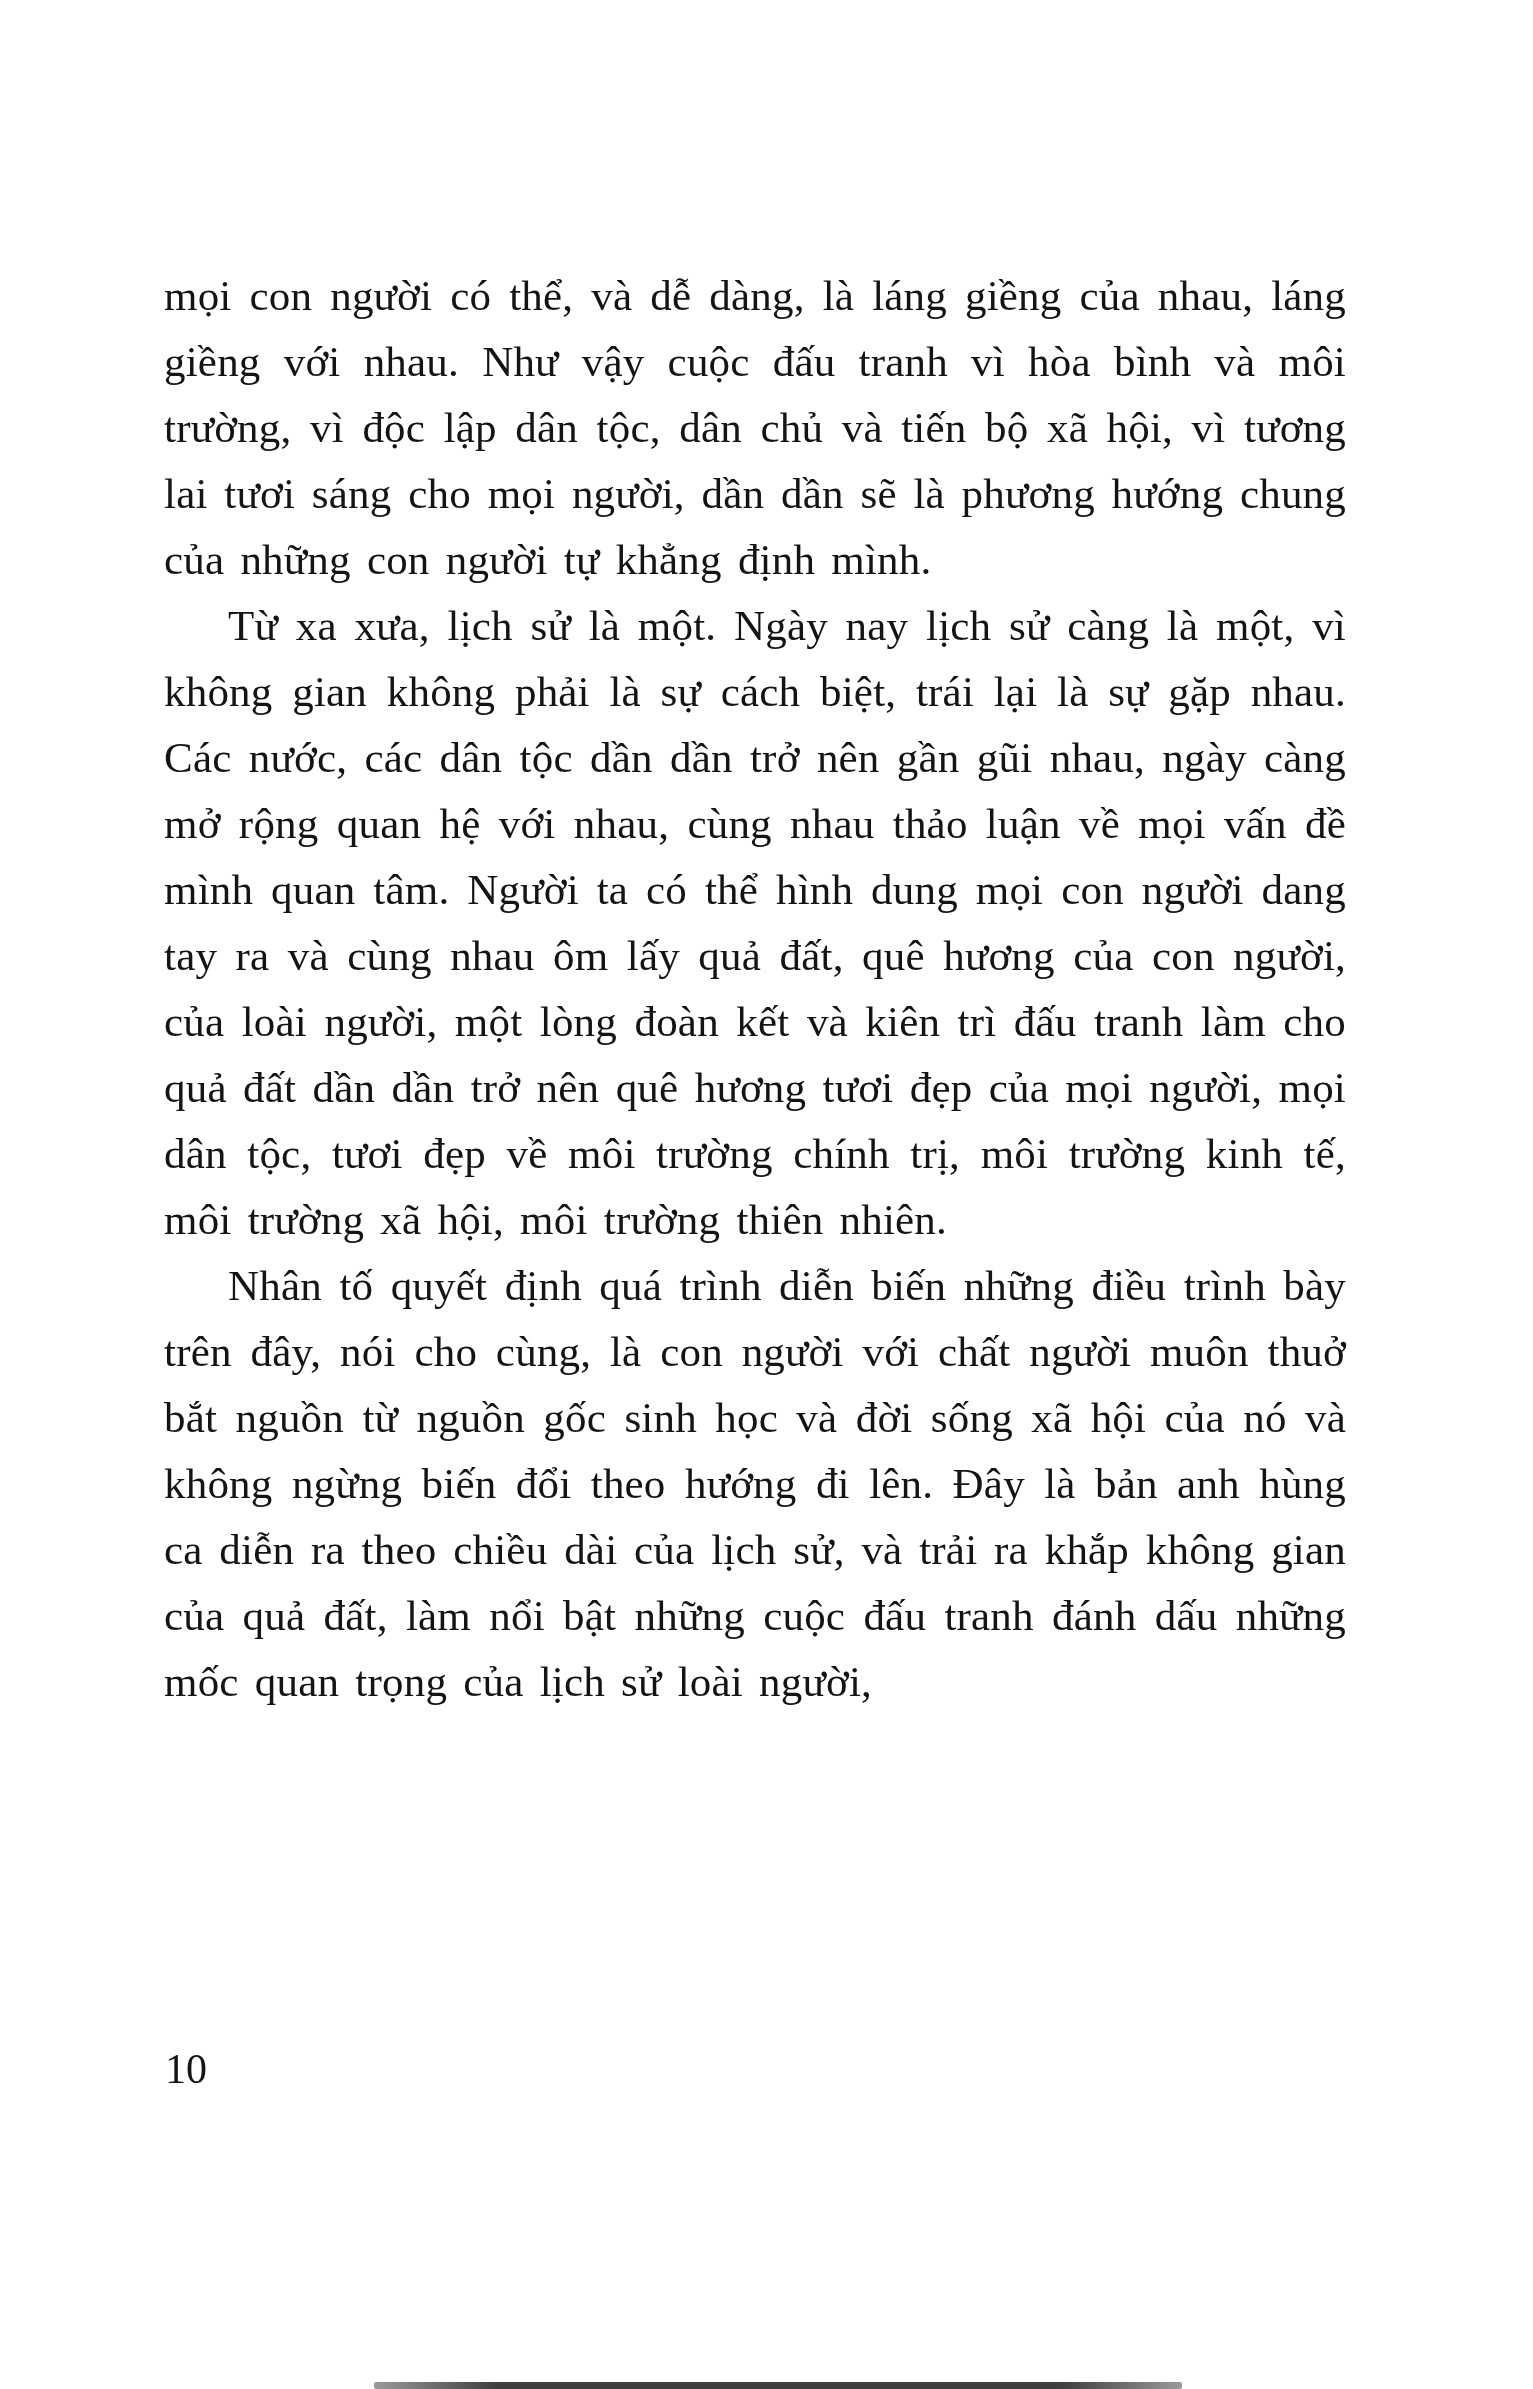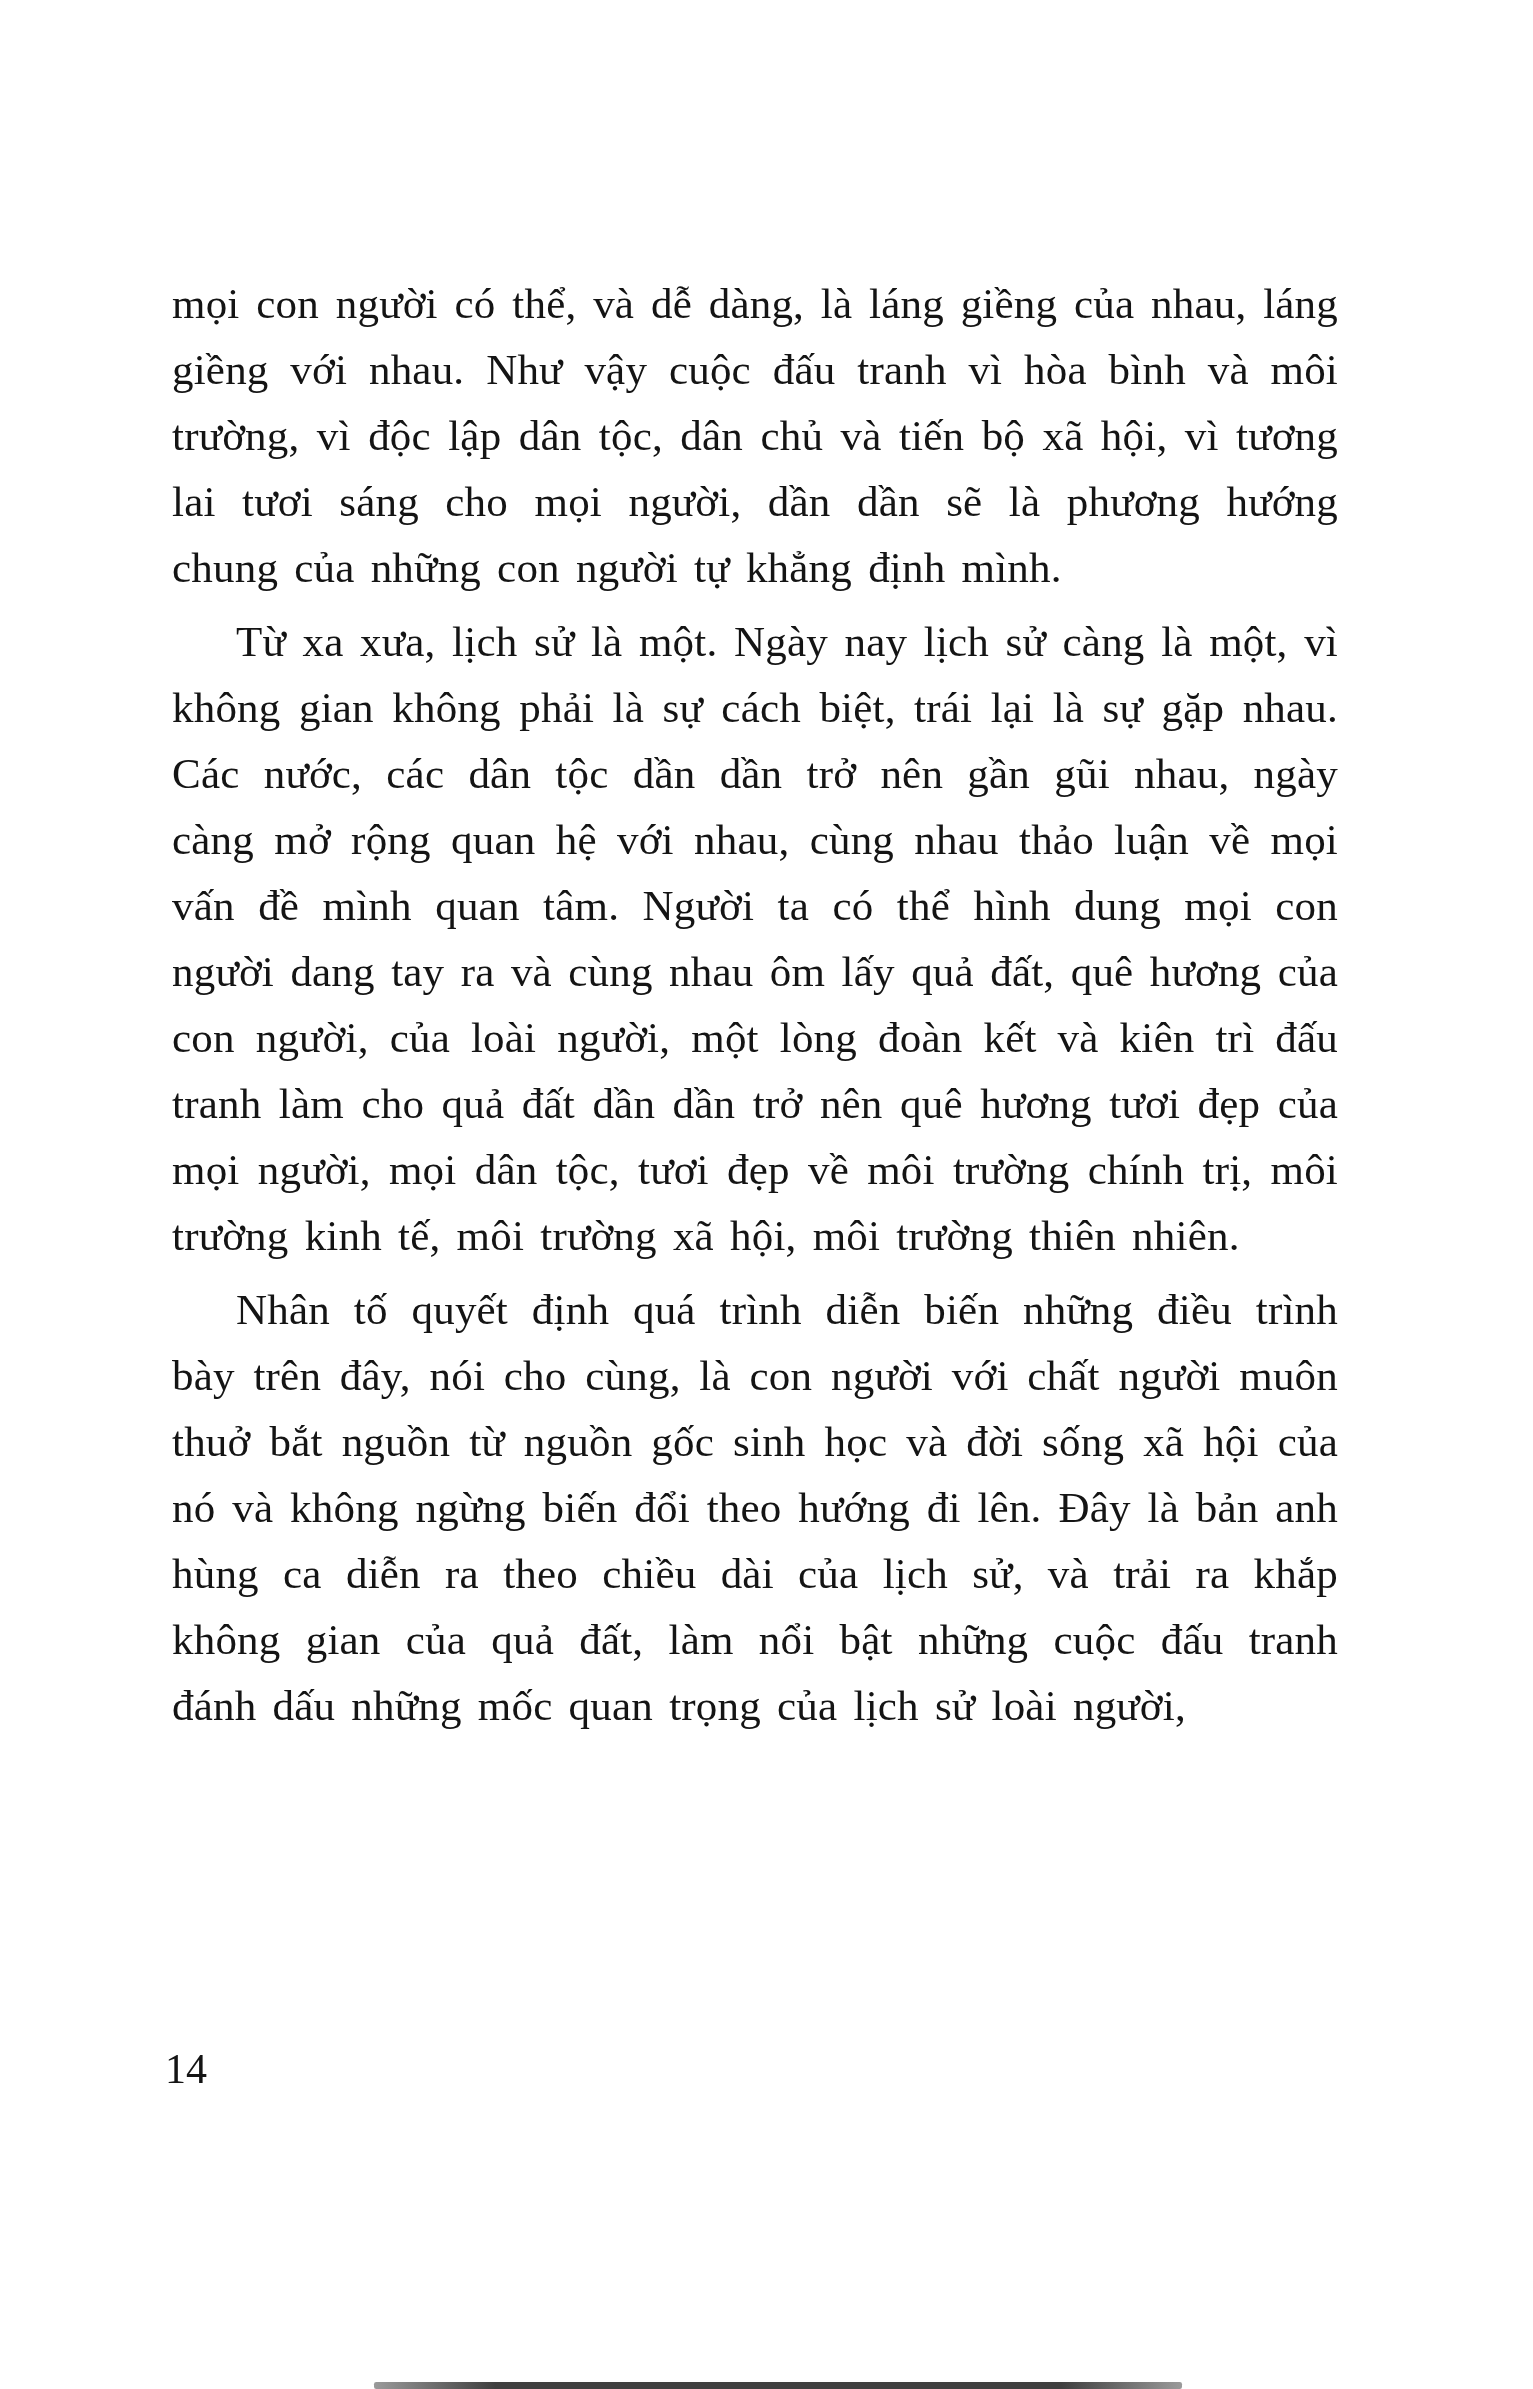--- a/index.html
+++ b/index.html
@@ -21,21 +21,21 @@
     inset: 0;
     background: #ffffff;
   }
   .text-block {
     position: absolute;
     left: 164px;
     top: 263px;
     width: 1182px;
   }
   .text-block p {
-    margin: 8px;
+    margin: 0;
     padding: 0;
     font-size: 43px;
     line-height: 66px;
     text-align: justify;
     text-indent: 64px;
     word-spacing: 5.2px;
     letter-spacing: 0.2px;
     color: #141414;
   }
   .text-block p.no-indent {
@@ -63,18 +63,18 @@
 <body>
 
 <div class="book-page">
 
   <div class="text-block">
     <p class="no-indent">mọi con người có thể, và dễ dàng, là láng giềng của nhau, láng giềng với nhau. Như vậy cuộc đấu tranh vì hòa bình và môi trường, vì độc lập dân tộc, dân chủ và tiến bộ xã hội, vì tương lai tươi sáng cho mọi người, dần dần sẽ là phương hướng chung của những con người tự khẳng định mình.</p>
     <p>Từ xa xưa, lịch sử là một. Ngày nay lịch sử càng là một, vì không gian không phải là sự cách biệt, trái lại là sự gặp nhau. Các nước, các dân tộc dần dần trở nên gần gũi nhau, ngày càng mở rộng quan hệ với nhau, cùng nhau thảo luận về mọi vấn đề mình quan tâm. Người ta có thể hình dung mọi con người dang tay ra và cùng nhau ôm lấy quả đất, quê hương của con người, của loài người, một lòng đoàn kết và kiên trì đấu tranh làm cho quả đất dần dần trở nên quê hương tươi đẹp của mọi người, mọi dân tộc, tươi đẹp về môi trường chính trị, môi trường kinh tế, môi trường xã hội, môi trường thiên nhiên.</p>
     <p>Nhân tố quyết định quá trình diễn biến những điều trình bày trên đây, nói cho cùng, là con người với chất người muôn thuở bắt nguồn từ nguồn gốc sinh học và đời sống xã hội của nó và không ngừng biến đổi theo hướng đi lên. Đây là bản anh hùng ca diễn ra theo chiều dài của lịch sử, và trải ra khắp không gian của quả đất, làm nổi bật những cuộc đấu tranh đánh dấu những mốc quan trọng của lịch sử loài người,</p>
   </div>
 
-  <div class="page-number">14</div>
+  <div class="page-number">10</div>
 
   <div class="scan-edge-artifact"></div>
 
 </div>
 
 
 </body></html>

